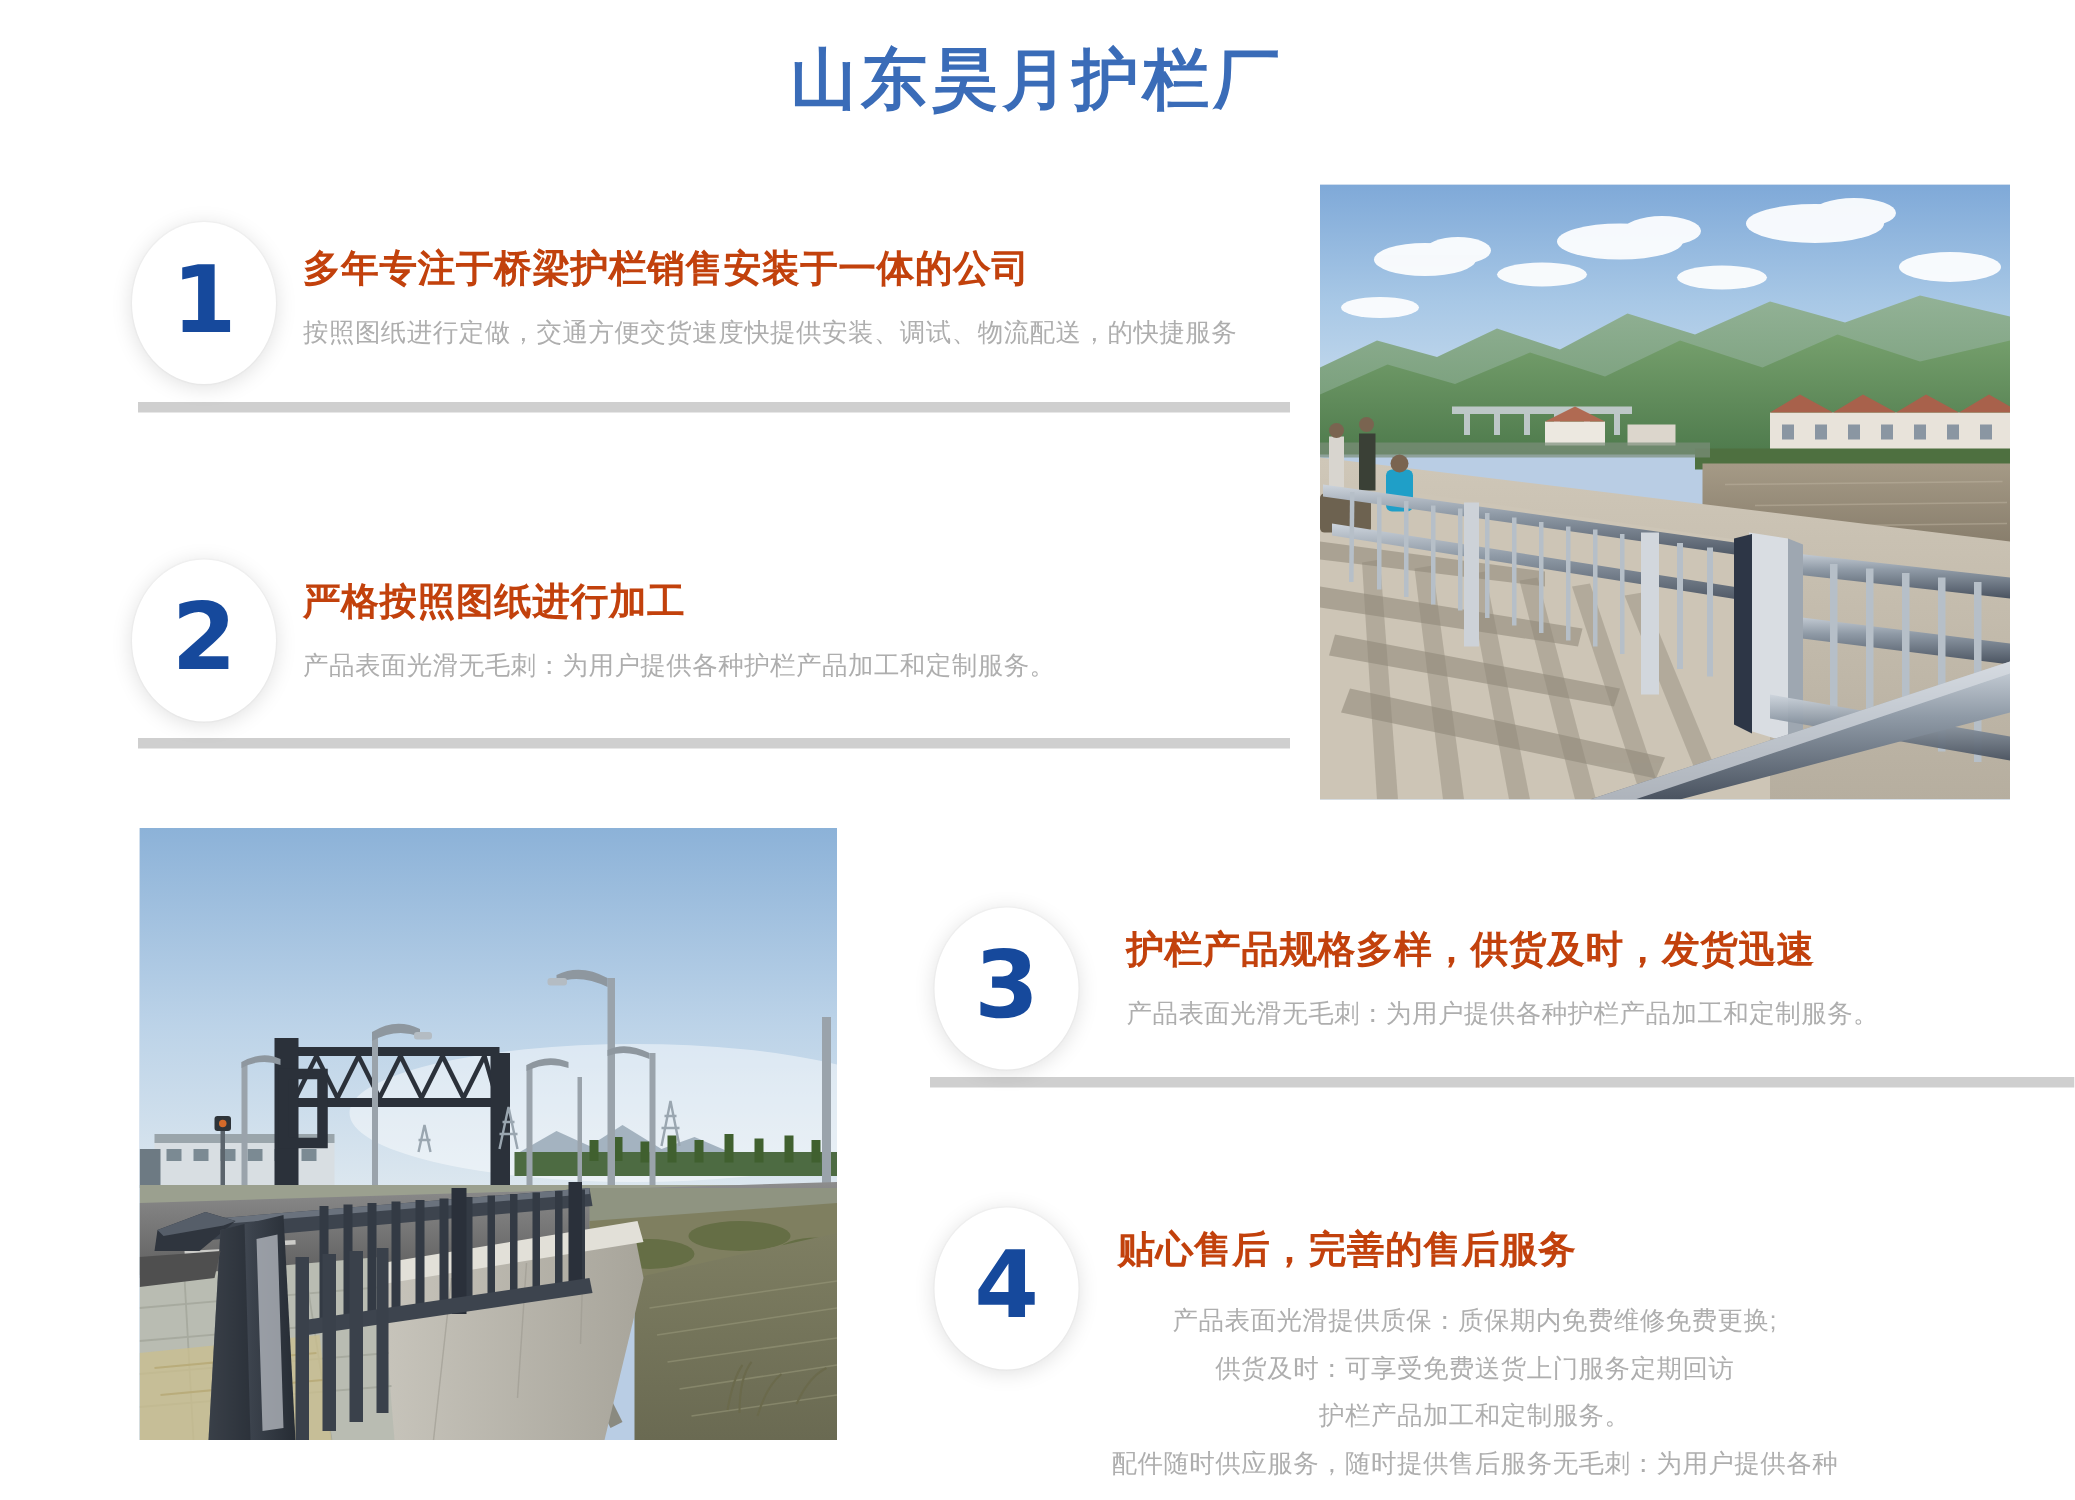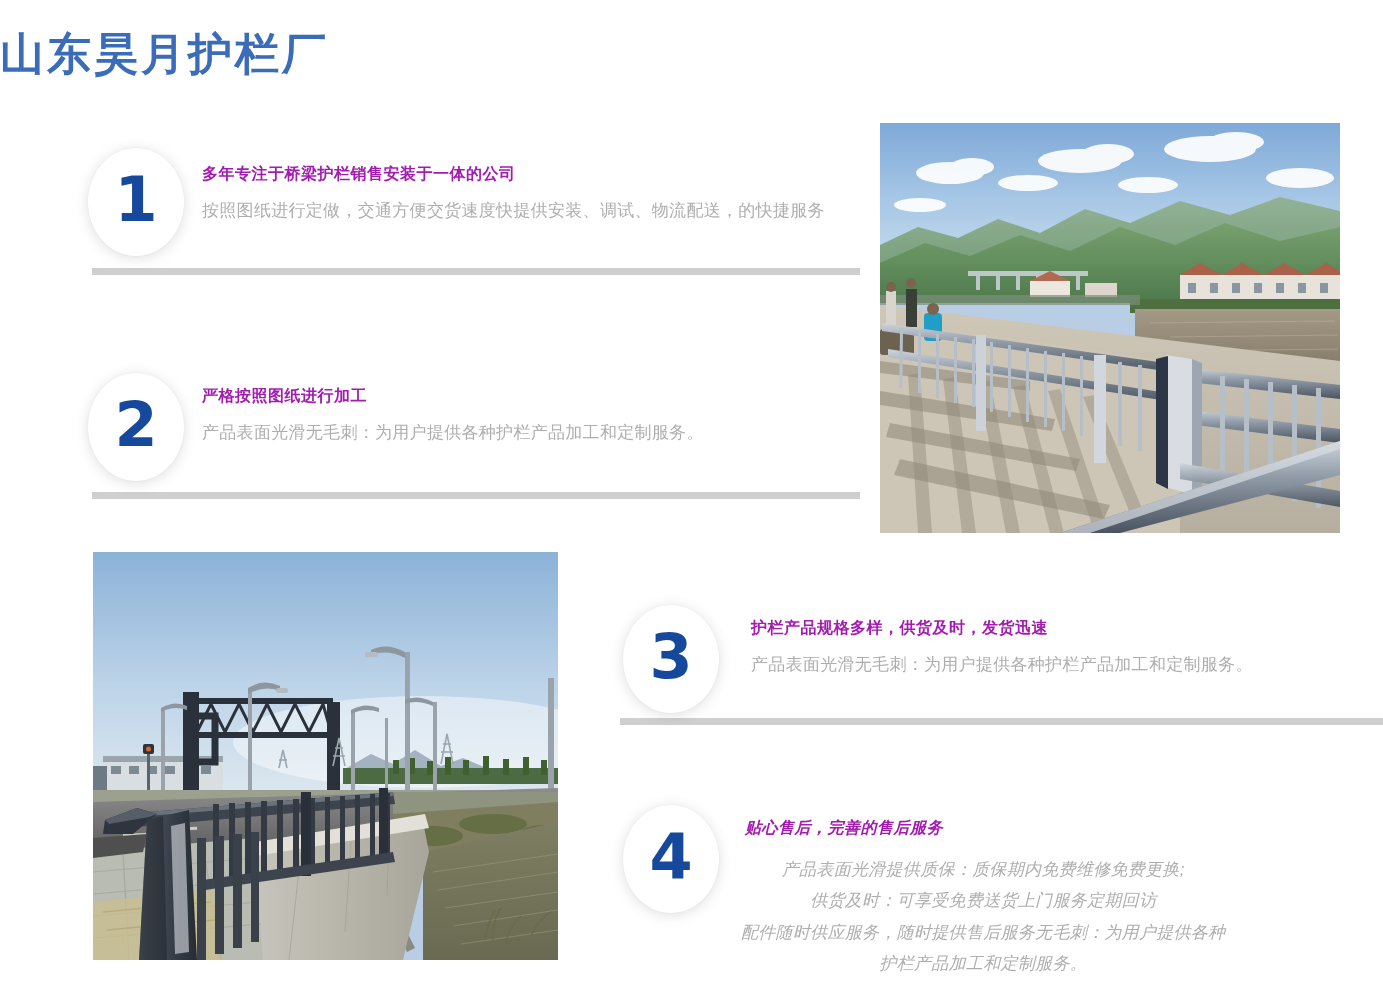--- a/index.html
+++ b/index.html
@@ -14,20 +14,21 @@
     position: relative;
   }
 
   .page { position: relative; width: 1383px; height: 1000px; }
 
   
   .page-title {
     position: absolute;
     left: 0; top: 28px;
     width: 1383px;
+    text-align: center;
     font-size: 44px;
     font-weight: bold;
     color: #3a6cb8;
     letter-spacing: 3px;
     line-height: 1.2;
   }
 
   
   .feature {
     position: absolute;
@@ -53,23 +54,23 @@
     font-size: 62px;
     font-weight: bold;
     color: #16499c;
     line-height: 1;
     transform: translateY(-2px);
   }
 
   .feature-text { padding-top: 16px; }
 
   .feature-heading {
-    font-size: 16px;
+    font-size: 25px;
     font-weight: bold;
-    color: #a21caf;
+    color: #c2410c;
     letter-spacing: 0.5px;
     line-height: 1.25;
     white-space: nowrap;
   }
 
   .feature-sub {
     margin-top: 11px;
     font-size: 17px;
     color: #aeaeae;
     line-height: 1.85;
@@ -82,21 +83,21 @@
 
   
   #feature-1 { left: 88px;  top: 148px; }
   #feature-2 { left: 88px;  top: 373px; }
   #feature-3 { left: 623px; top: 605px; }
   #feature-4 { left: 623px; top: 805px; }
 
   #feature-1 .feature-text { margin-left: 18px; }
   #feature-2 .feature-text { margin-left: 18px; padding-top: 13px; }
   #feature-3 .feature-text { margin-left: 32px; padding-top: 13px; }
-  #feature-4 .feature-text { margin-left: 22px; padding-top: 13px; font-style: italic; }
+  #feature-4 .feature-text { margin-left: 22px; padding-top: 13px; }
 
   #feature-4 .feature-heading { padding-left: 4px; }
 
   
   .divider { position: absolute; height: 7px; background: #cfcfcf; }
   #divider-1 { left: 92px;  top: 268px; width: 768px; }
   #divider-2 { left: 92px;  top: 492px; width: 768px; }
   #divider-3 { left: 620px; top: 718px; width: 763px; }
 
   
@@ -520,19 +521,19 @@
 
   <div class="feature" id="feature-4">
     <div class="badge">
       <span class="badge-num">4</span>
     </div>
     <div class="feature-text">
       <div class="feature-heading">贴心售后，完善的售后服务</div>
       <div class="feature-sub multiline">
         <span class="sub-line">产品表面光滑提供质保：质保期内免费维修免费更换;</span>
         <span class="sub-line">供货及时：可享受免费送货上门服务定期回访</span>
+        <span class="sub-line">护栏产品加工和定制服务。</span>
         <span class="sub-line">配件随时供应服务，随时提供售后服务无毛刺：为用户提供各种</span>
-        <span class="sub-line">护栏产品加工和定制服务。</span>
       </div>
     </div>
   </div>
 
 </div>
 
 </body></html>

